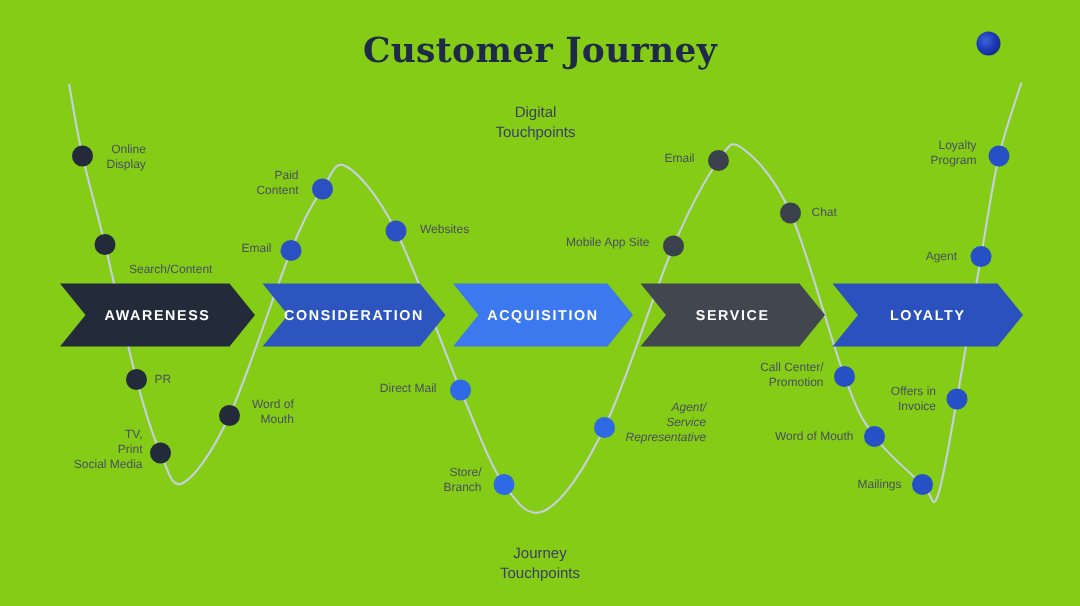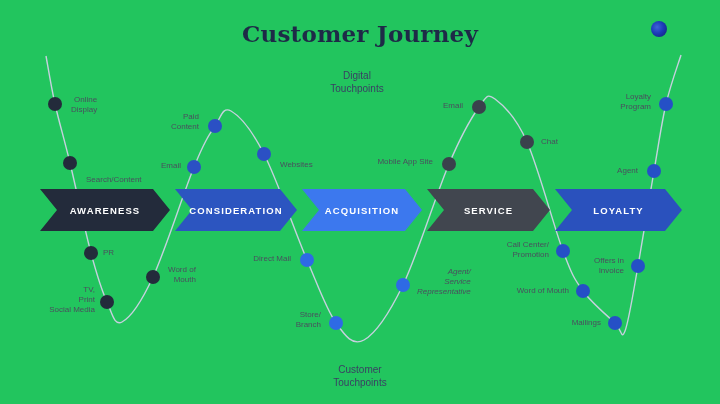--- a/index.html
+++ b/index.html
@@ -1,17 +1,17 @@
 <!DOCTYPE html>
 <html><head>
 <meta charset="utf-8">
 <style>
   html,body{margin:0;padding:0;background:#fff;}
   .canvas{
-    position:relative;width:720px;height:404px;background:#22c55e;overflow:hidden;
+    position:relative;width:720px;height:404px;background:#84cc16;overflow:hidden;
     font-family:"Liberation Sans",sans-serif;
   }
   .title{
     position:absolute;top:20px;left:0;width:720px;text-align:center;
     font-family:"DejaVu Serif","Liberation Serif",serif;
     font-size:23px;font-weight:bold;color:#1E2A47;letter-spacing:.2px;
   }
   .logo{
     position:absolute;left:651px;top:21px;width:16px;height:16px;border-radius:50%;
     background:radial-gradient(circle at 38% 38%, #3E63D8 0%, #1C3AB8 45%, #111F6E 100%);
@@ -36,21 +36,21 @@
 </style>
 </head>
 <body>
 
 <div class="canvas">
   <div class="title">Customer Journey</div>
   <div class="logo"></div>
 
   <div id="digitalHeader" class="section-header">Digital
 Touchpoints</div>
-  <div id="physicalHeader" class="section-header">Customer
+  <div id="physicalHeader" class="section-header">Journey
 Touchpoints</div>
 
   <svg id="diagram" width="720" height="404" viewBox="0 0 720 404">
       <path d="M 46 56 C 47.5 64.0, 51.0 86.2, 55 104 C 59.0 121.8, 64.0 138.2, 70 163 C 76.0 187.8, 84.8 229.8, 91 253 C 97.2 276.2, 101.8 290.5, 107 302 C 112.2 313.5, 114.3 326.2, 122 322 C 129.7 317.8, 141.0 302.8, 153 277 C 165.0 251.2, 183.7 192.2, 194 167 C 204.3 141.8, 208.8 135.3, 215 126 C 221.2 116.7, 222.8 106.3, 231 111 C 239.2 115.7, 251.3 129.2, 264 154 C 276.7 178.8, 295.0 231.8, 307 260 C 319.0 288.2, 326.5 309.7, 336 323 C 345.5 336.3, 352.8 346.3, 364 340 C 375.2 333.7, 388.8 314.3, 403 285 C 417.2 255.7, 436.3 193.7, 449 164 C 461.7 134.3, 471.3 117.8, 479 107 C 486.7 96.2, 487.0 93.2, 495 99 C 503.0 104.8, 515.7 116.7, 527 142 C 538.3 167.3, 553.7 226.2, 563 251 C 572.3 275.8, 574.3 279.0, 583 291 C 591.7 303.0, 608.0 316.3, 615 323 C 622.0 329.7, 621.2 340.5, 625 331 C 628.8 321.5, 633.2 292.7, 638 266 C 642.8 239.3, 649.3 198.0, 654 171 C 658.7 144.0, 661.5 123.3, 666 104 C 670.5 84.7, 678.5 63.2, 681 55" fill="none" stroke="#C6D0DE" stroke-width="1.4"></path>
       <polygon points="40,189 153,189 170,210 153,231 40,231 57,210" fill="#232B3B"></polygon>
       <text x="105" y="213.5" text-anchor="middle" class="stage-text">AWARENESS</text>
       <polygon points="175,189 280,189 297,210 280,231 175,231 192,210" fill="#2C55C0"></polygon>
       <text x="236" y="213.5" text-anchor="middle" class="stage-text">CONSIDERATION</text>
       <polygon points="302,189 405,189 422,210 405,231 302,231 319,210" fill="#3C78EE"></polygon>
       <text x="362" y="213.5" text-anchor="middle" class="stage-text">ACQUISITION</text>
@@ -86,21 +86,21 @@
       <div class="tp-label start" style="top: 158px; left: 86px; color: rgb(74, 79, 94); margin-top: 17px;">Search/Content</div>
       <div class="tp-label start" style="top: 248px; left: 103px; color: rgb(74, 79, 94);">PR</div>
       <div class="tp-label end" style="top: 285px; right: 625px; color: rgb(74, 79, 94);">TV,
 Print
 Social Media</div>
       <div class="tp-label start" style="top: 265px; left: 168px; color: rgb(74, 79, 94);">Word of
 Mouth</div>
       <div class="tp-label end" style="top: 161px; right: 539px; color: rgb(74, 79, 94);">Email</div>
       <div class="tp-label end" style="top: 112px; right: 521px; color: rgb(74, 79, 94);">Paid
 Content</div>
-      <div class="tp-label start" style="top: 148px; left: 280px; color: rgb(74, 79, 94); margin-top: 12px;">Websites</div>
+      <div class="tp-label start" style="top: 148px; left: 280px; color: rgb(74, 79, 94);">Websites</div>
       <div class="tp-label end" style="top: 254px; right: 429px; color: rgb(74, 79, 94); margin-left: 25px;">Direct Mail</div>
       <div class="tp-label end" style="top: 310px; right: 399px; color: rgb(74, 79, 94);">Store/
 Branch</div>
       <div class="tp-label start" style="top: 267px; left: 417px; color: rgb(74, 79, 94); font-style: italic;">Agent/
 Service
 Representative</div>
       <div class="tp-label end" style="top: 157px; right: 287px; color: rgb(74, 79, 94);">Mobile App Site</div>
       <div class="tp-label end" style="top: 101px; right: 257px; color: rgb(74, 79, 94);">Email</div>
       <div class="tp-label start" style="top: 137px; left: 541px; color: rgb(74, 79, 94);">Chat</div>
       <div class="tp-label end" style="top: 240px; right: 171px; color: rgb(74, 79, 94);">Call Center/

